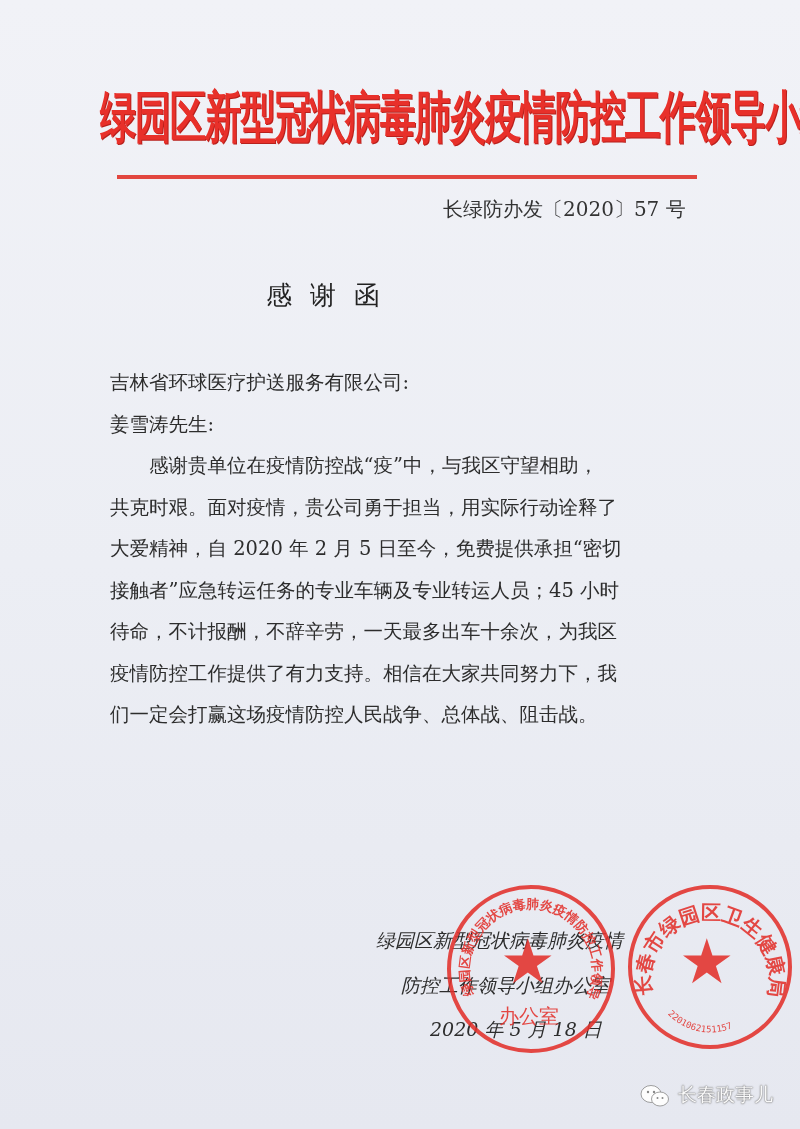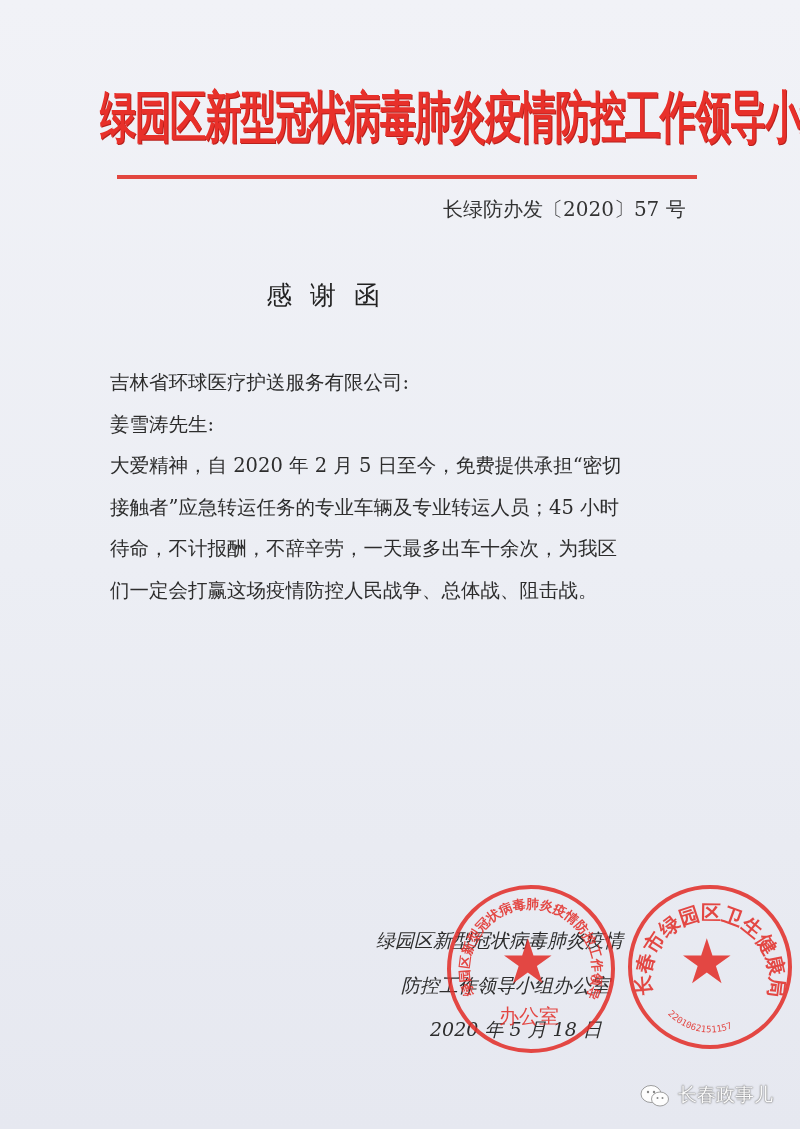--- a/index.html
+++ b/index.html
@@ -64,23 +64,26 @@
 <div class="letterhead">绿园区新型冠状病毒肺炎疫情防控工作领导小组办公室</div>
 <div class="rule"></div>
 
 <div class="docno">长绿防办发〔2020〕57 号</div>
 
 <div class="title">感谢函</div>
 
 <div class="body-text">
   <p>吉林省环球医疗护送服务有限公司:</p>
   <p>姜雪涛先生:</p>
+  <p class="indent">感谢贵单位在疫情防控战“疫”中，与我区守望相助，</p>
+  <p>共克时艰。面对疫情，贵公司勇于担当，用实际行动诠释了</p>
   <p>大爱精神，自 2020 年 2 月 5 日至今，免费提供承担“密切</p>
   <p>接触者”应急转运任务的专业车辆及专业转运人员；45 小时</p>
   <p>待命，不计报酬，不辞辛劳，一天最多出车十余次，为我区</p>
+  <p>疫情防控工作提供了有力支持。相信在大家共同努力下，我</p>
   <p>们一定会打赢这场疫情防控人民战争、总体战、阻击战。</p>
 </div>
 
 <div class="sig" style="left:376px; top:928px;">绿园区新型冠状病毒肺炎疫情</div>
 <div class="sig" style="left:401px; top:973px;">防控工作领导小组办公室</div>
 <div class="sig" style="left:430px; top:1017px;">2020 年 5 月 18 日</div>
 
 <div class="seal" style="left:447px; top:885px; width:160px; height:160px;">
   <svg class="ring-text" viewBox="0 0 160 160" width="160" height="160">
     <defs>

